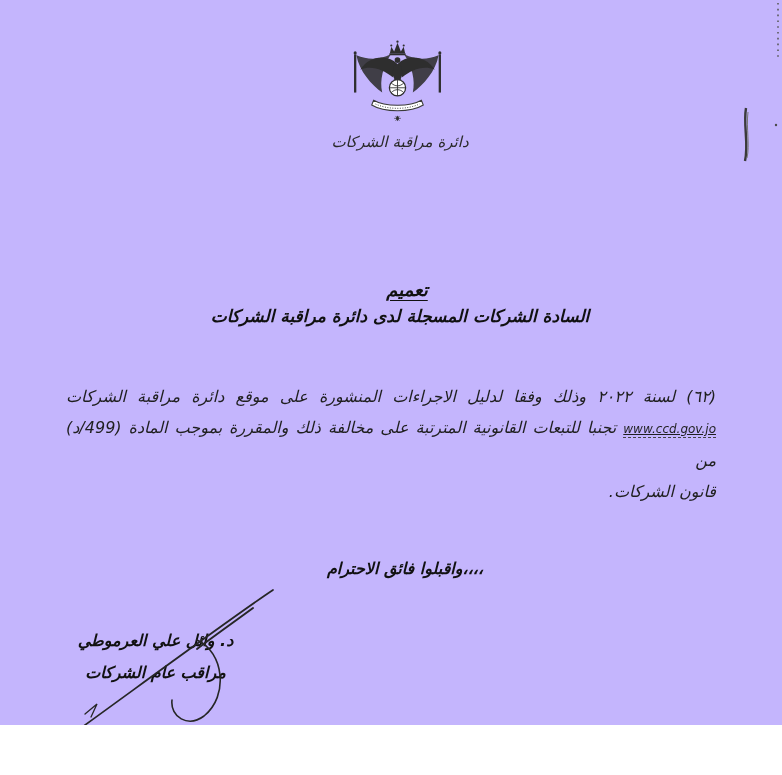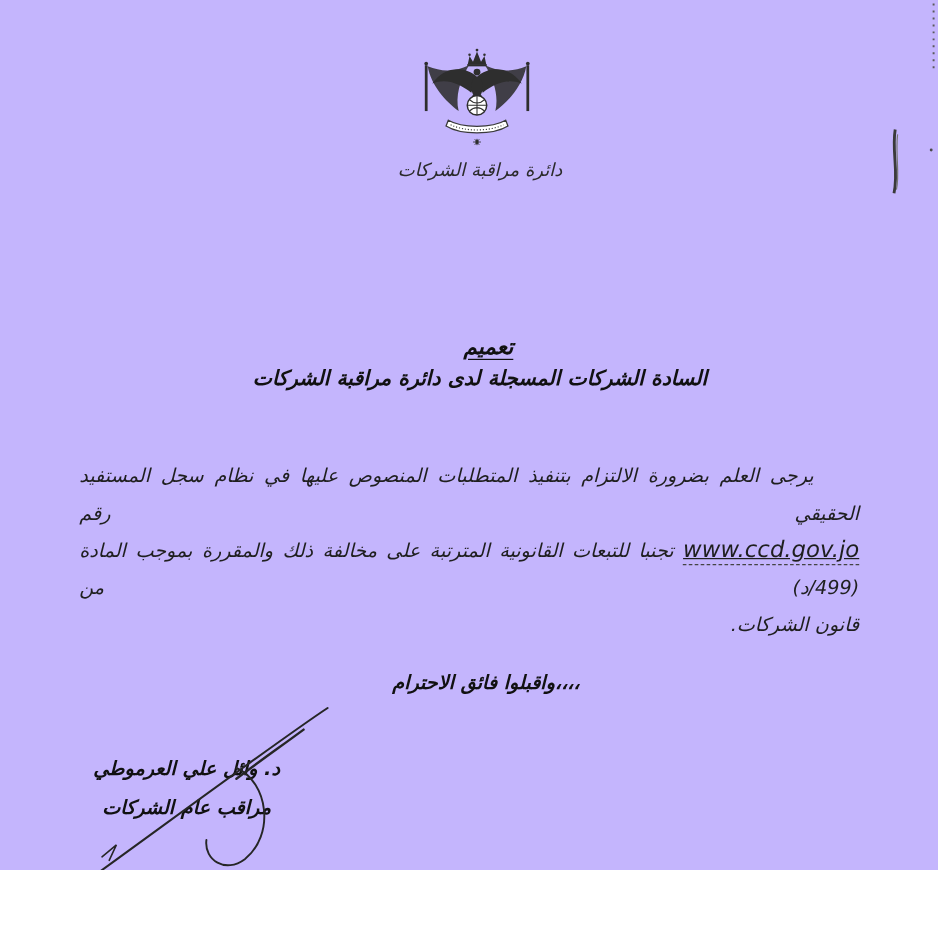--- a/index.html
+++ b/index.html
@@ -45,21 +45,21 @@
     color:#1f1f1f;
   }
   .body-text .line{text-align:justify;text-align-last:justify;}
   .body-text .line.first{text-indent:38px;}
   .body-text .line.last{text-align:center;text-align-last:right;}
   .url{
     direction:ltr;unicode-bidi:embed;
     text-decoration:underline;
     border-bottom:1px dashed #444;
     padding-bottom:1px;
-    font-size:19px;
+    font-size:12px;
   }
   
   .closing-row{left:0;right:0;top:559px;text-align:center;}
   .closing-row span{
     position:relative;left:14px;
     font-size:16px;font-weight:bold;color:#111;
   }
   
   .sig-block{
     left:48px;top:630px;width:215px;
@@ -115,21 +115,21 @@
 
   <div class="abs addressee-row">
     <span>السادة الشركات المسجلة لدى دائرة مراقبة الشركات</span>
   </div>
 
   <div class="abs title-row">
     <span>تعميم</span>
   </div>
 
   <div class="abs body-text">
-    <div class="line first">يرجى العلم بضرورة الالتزام بتنفيذ المتطلبات المنصوص عليها في نظام سجل المستفيد الحقيقي رقم</div>
+    <div class="line">(٦٢) لسنة ٢٠٢٢ وذلك وفقا لدليل الاجراءات المنشورة على موقع دائرة مراقبة الشركات</div>
     <div class="line"><span class="url">www.ccd.gov.jo</span><span> تجنبا للتبعات القانونية المترتبة على مخالفة ذلك والمقررة بموجب المادة (499/د) من</span></div>
     <div class="line last">قانون الشركات.</div>
   </div>
 
   <div class="abs closing-row">
     <span>واقبلوا فائق الاحترام،،،،</span>
   </div>
 
   <div class="abs sig-block">
     <div class="sig-name">د. وائل علي العرموطي</div>

